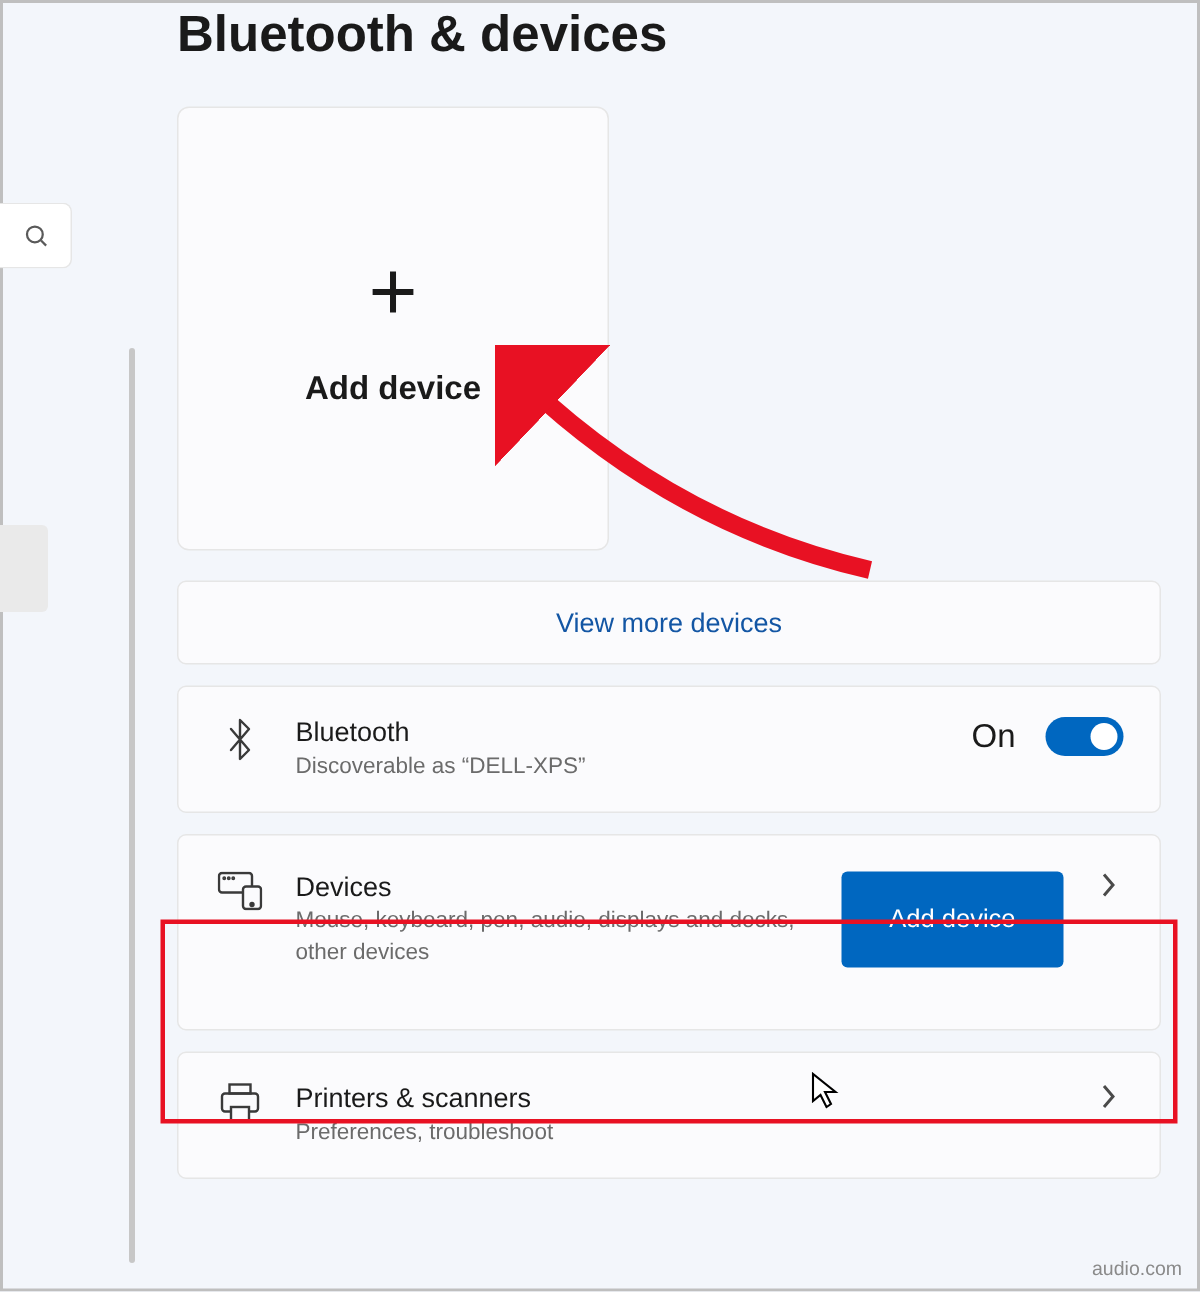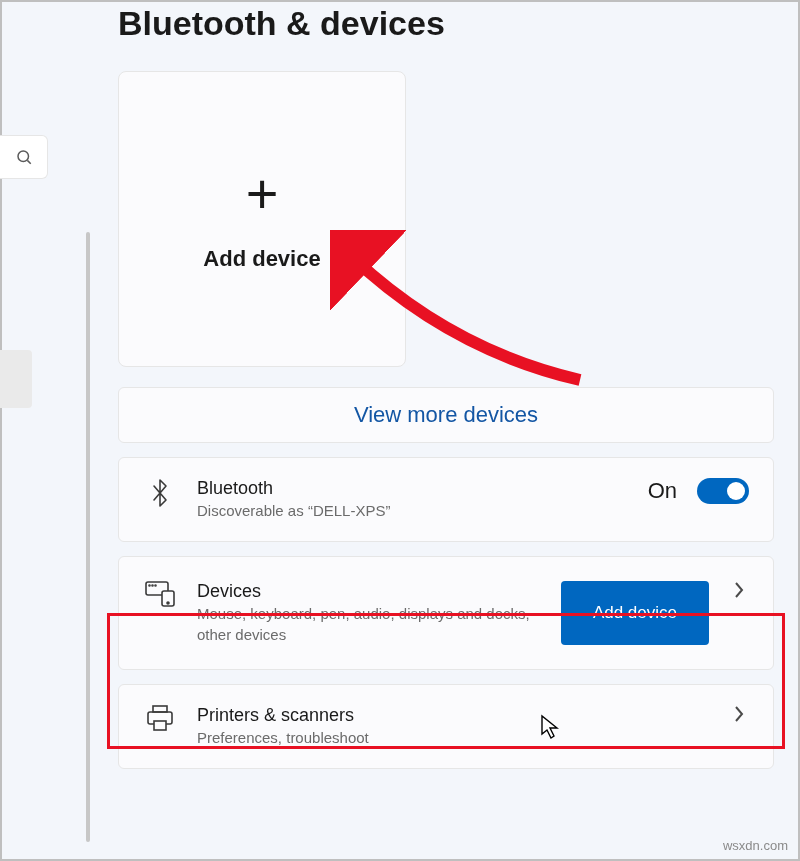--- a/index.html
+++ b/index.html
@@ -88,21 +88,21 @@
     margin-top: 20px;
     width: 100%;
     height: 56px;
     background: #fbfbfd;
     border: 1px solid #e6e6e6;
     border-radius: 6px;
     display: flex;
     align-items: center;
     justify-content: center;
     color: #1356a4;
-    font-size: 22px;
+    font-size: 18px;
     cursor: pointer;
   }
   .row {
     margin-top: 14px;
     width: 100%;
     background: #fbfbfd;
     border: 1px solid #e6e6e6;
     border-radius: 6px;
     padding: 20px 24px;
     display: flex;
@@ -188,21 +188,21 @@
       </svg>
     </div>
     <div class="row-text">
       <div class="row-title">Bluetooth</div>
       <div class="row-sub">Discoverable as “DELL-XPS”</div>
     </div>
     <div class="state-label">On</div>
     <div class="toggle"></div>
   </div>
 
-  <div class="row" style="padding-top:24px;padding-bottom:24px;">
+  <div class="row" style="padding-top:24px;padding-bottom:41px;">
     <div class="icon-slot">
       <svg width="30" height="26" viewBox="0 0 30 26" fill="none" stroke="currentColor" stroke-width="1.6">
         <rect x="1" y="1" width="22" height="13" rx="2"></rect>
         <circle cx="4.5" cy="4.5" r="0.5" fill="currentColor"></circle>
         <circle cx="7.5" cy="4.5" r="0.5" fill="currentColor"></circle>
         <circle cx="10.5" cy="4.5" r="0.5" fill="currentColor"></circle>
         <rect x="17" y="10" width="12" height="15" rx="2" fill="#fbfbfd"></rect>
         <circle cx="23" cy="22" r="1" fill="currentColor"></circle>
       </svg>
     </div>
@@ -246,13 +246,13 @@
       <path d="M0,0 L12,6 L0,12 Z" fill="#e81123"></path>
     </marker>
   </defs>
   <path d="M250 150 Q 120 120 20 25" stroke="#e81123" stroke-width="12" fill="none" marker-end="url(#ah)"></path>
 </svg>
 
 <svg class="cursor-ann" style="top:714px;left:540px" width="20" height="26" viewBox="0 0 20 26">
   <path d="M2 2 L2 20 L7 16 L11 24 L14 22 L10 14 L17 14 Z" fill="#fff" stroke="#000" stroke-width="1.4"></path>
 </svg>
 
-<div class="watermark">wsxdn.com</div>
+<div class="watermark">audio.com</div>
 
 </body></html>

